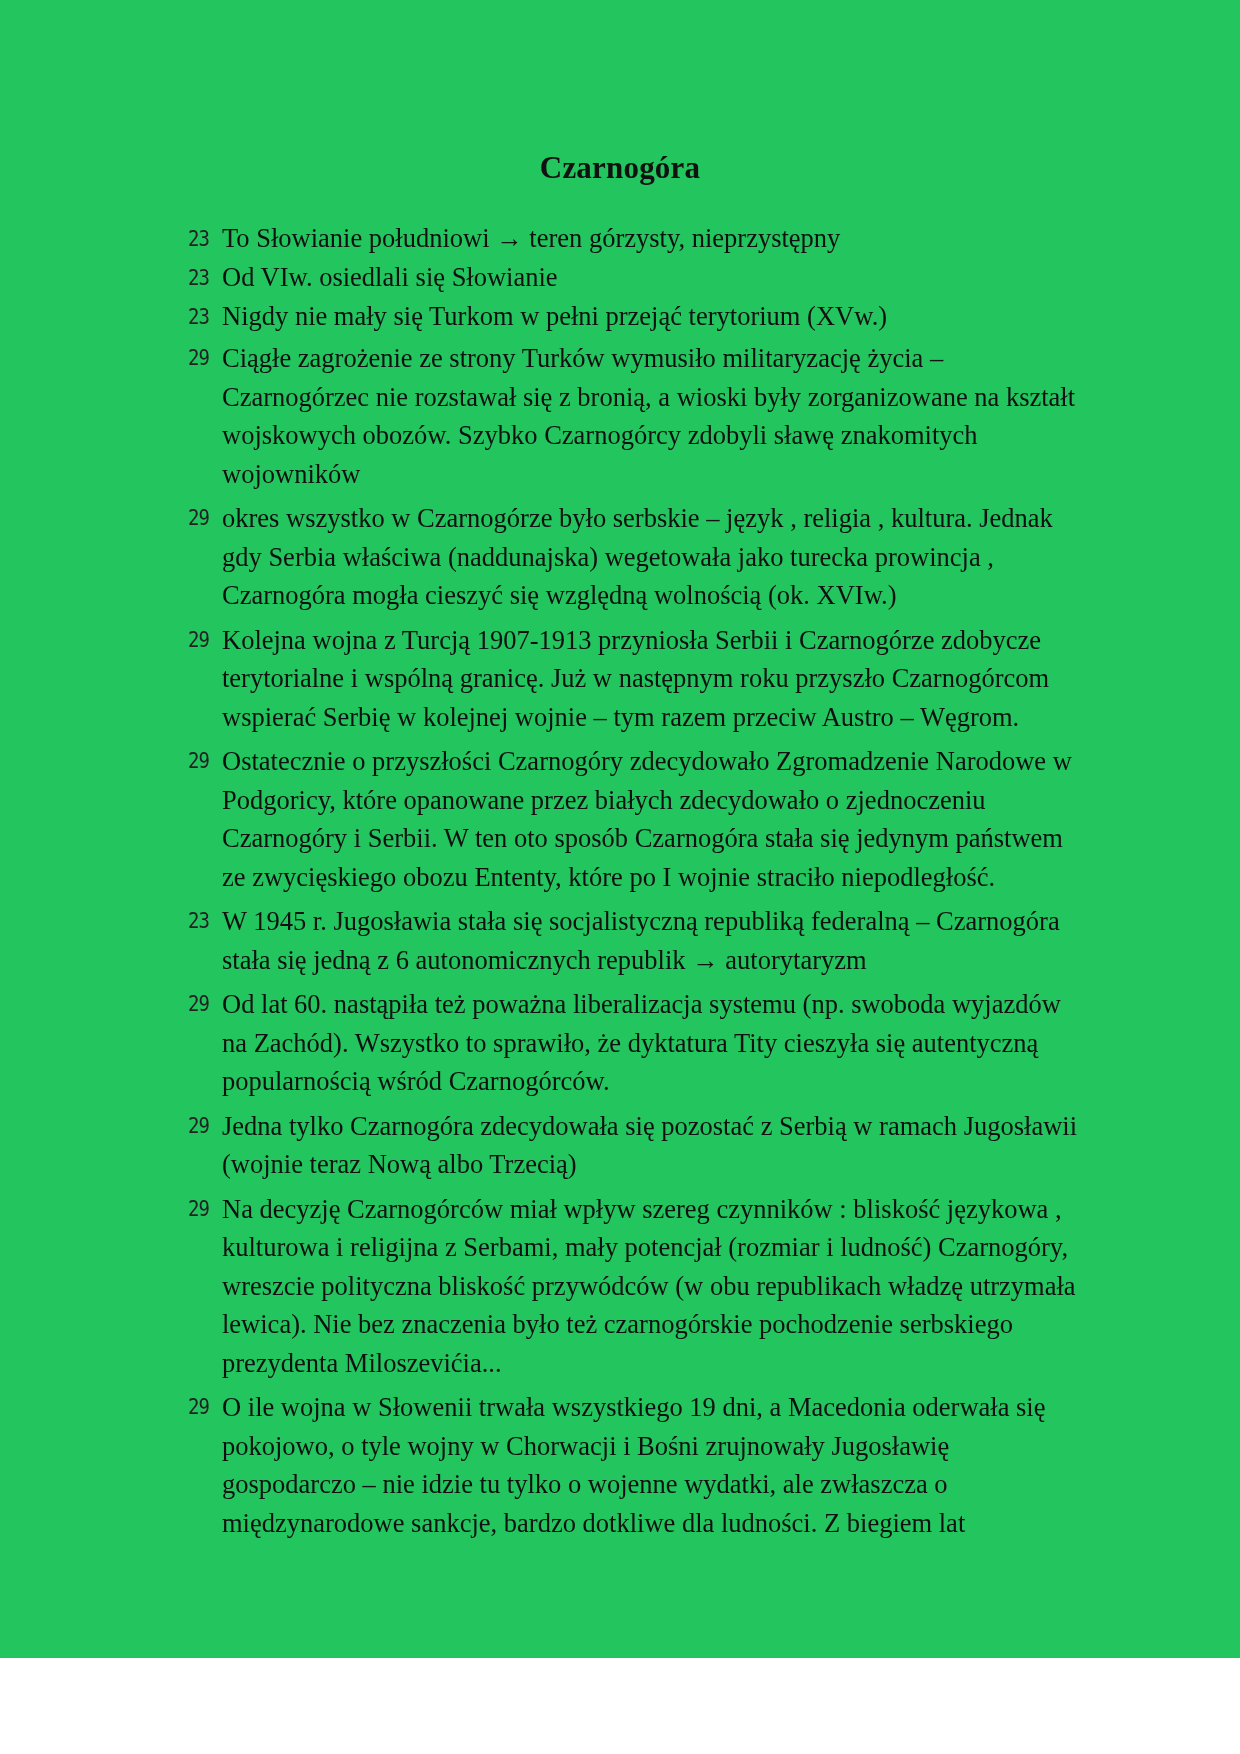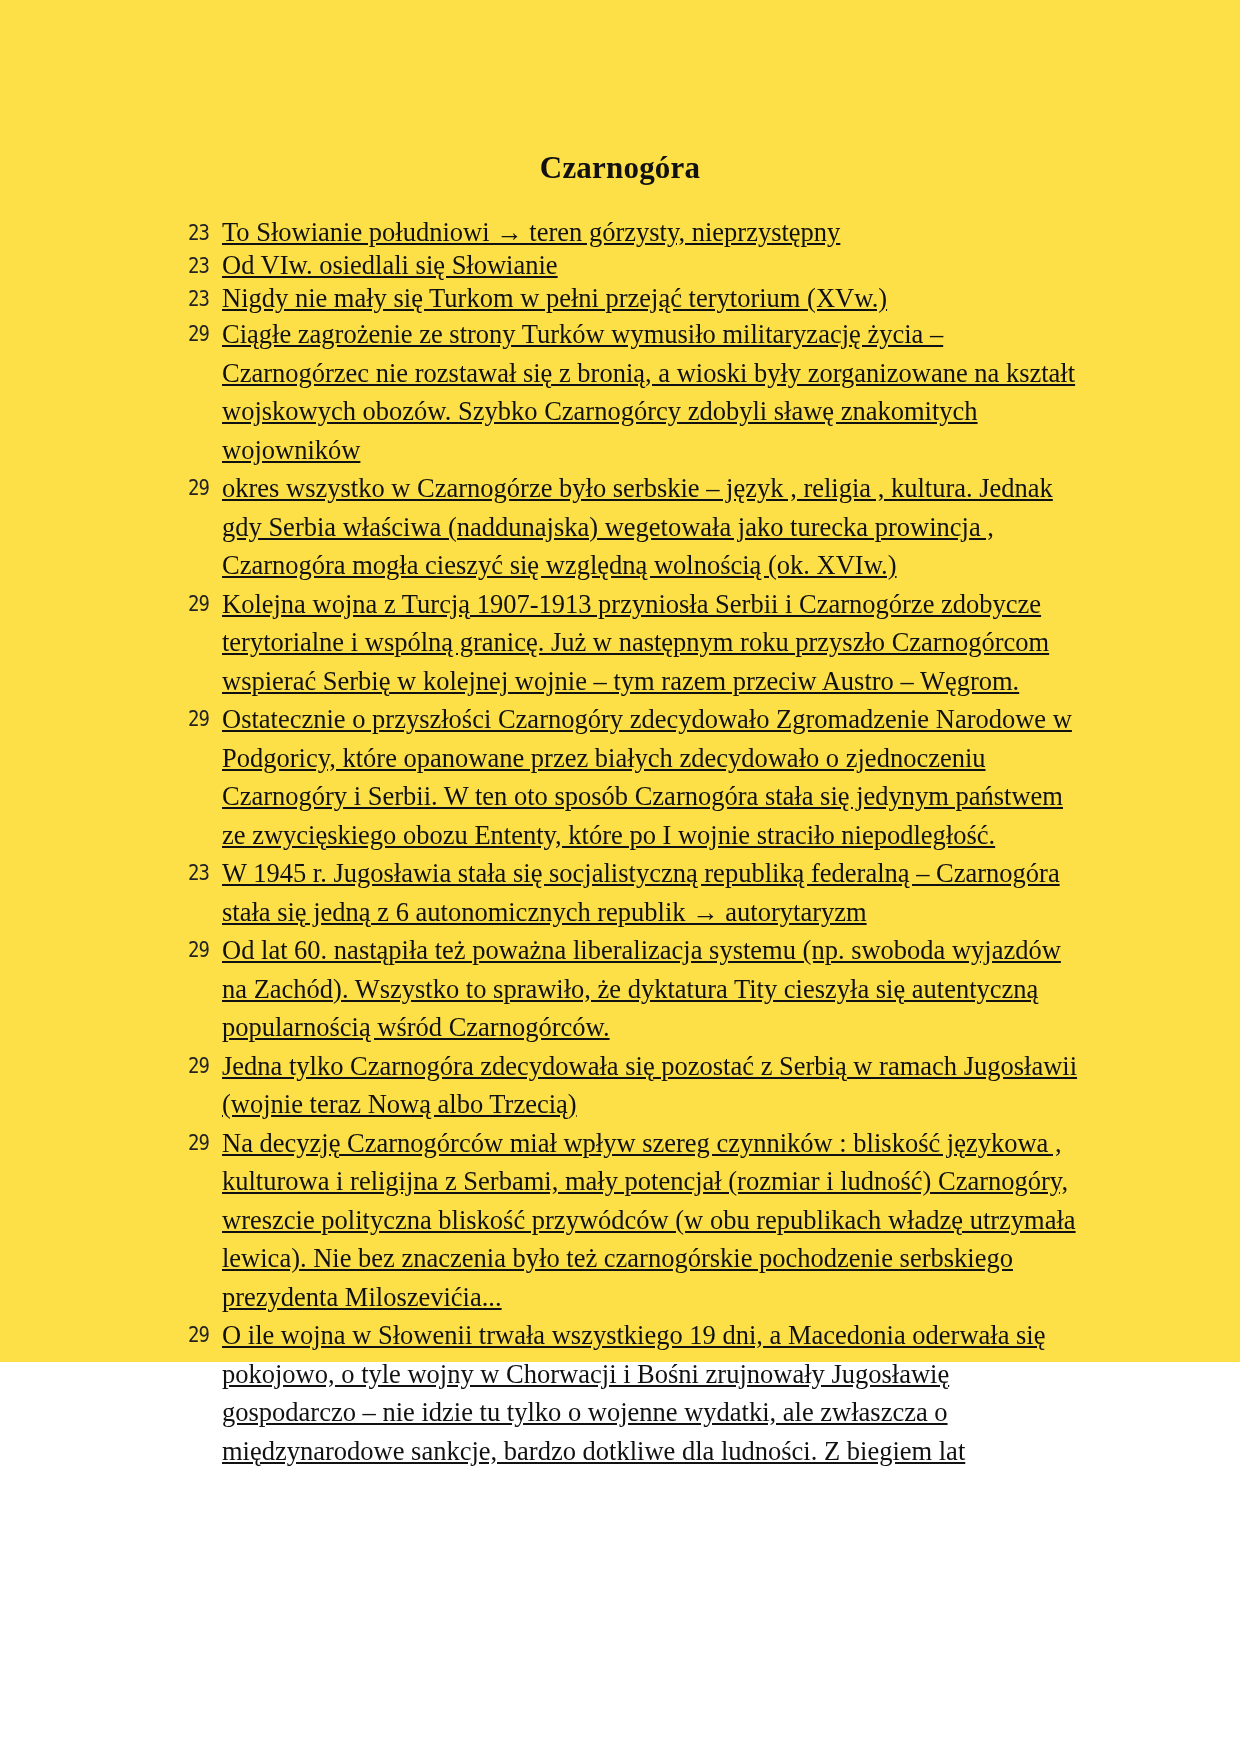--- a/index.html
+++ b/index.html
@@ -13,22 +13,22 @@
       position: relative;
       overflow: hidden;
       font-family: "Liberation Serif", "DejaVu Serif", serif;
       color: #111111;
     }
     .page {
       position: absolute;
       left: 0;
       top: 0;
       width: 1240px;
-      height: 1362px;
-      background: #fde047;
+      height: 1658px;
+      background: #22c55e;
     }
     .title {
       position: absolute;
       left: 0;
       width: 1240px;
       top: 148px;
       text-align: center;
       font-weight: bold;
       font-size: 31px;
       line-height: 40px;
@@ -42,40 +42,40 @@
       margin: 0;
       padding: 0;
       list-style: none;
     }
     .item {
       position: relative;
       padding-left: 34px;
       font-size: 26.5px;
       line-height: 38.5px;
       margin: 0;
-      text-decoration: underline;
     }
     .item.tight {
       line-height: 33px;
     }
     .bullet {
       position: absolute;
       left: 0;
       top: 7px;
       font-family: "DejaVu Sans Mono", monospace;
       font-size: 19px;
       line-height: 22px;
       letter-spacing: -1px;
       color: #222222;
       font-weight: normal;
       transform: scaleY(1.1);
     }
     .item.tight .bullet { top: 5px; }
     .text {
       display: block;
+      margin-top: 6px;
     }
   </style>
 </head>
 <body>
 
 <div class="page">
   <div class="title">Czarnogóra</div>
 
   <ul class="list">
     <li class="item tight">

